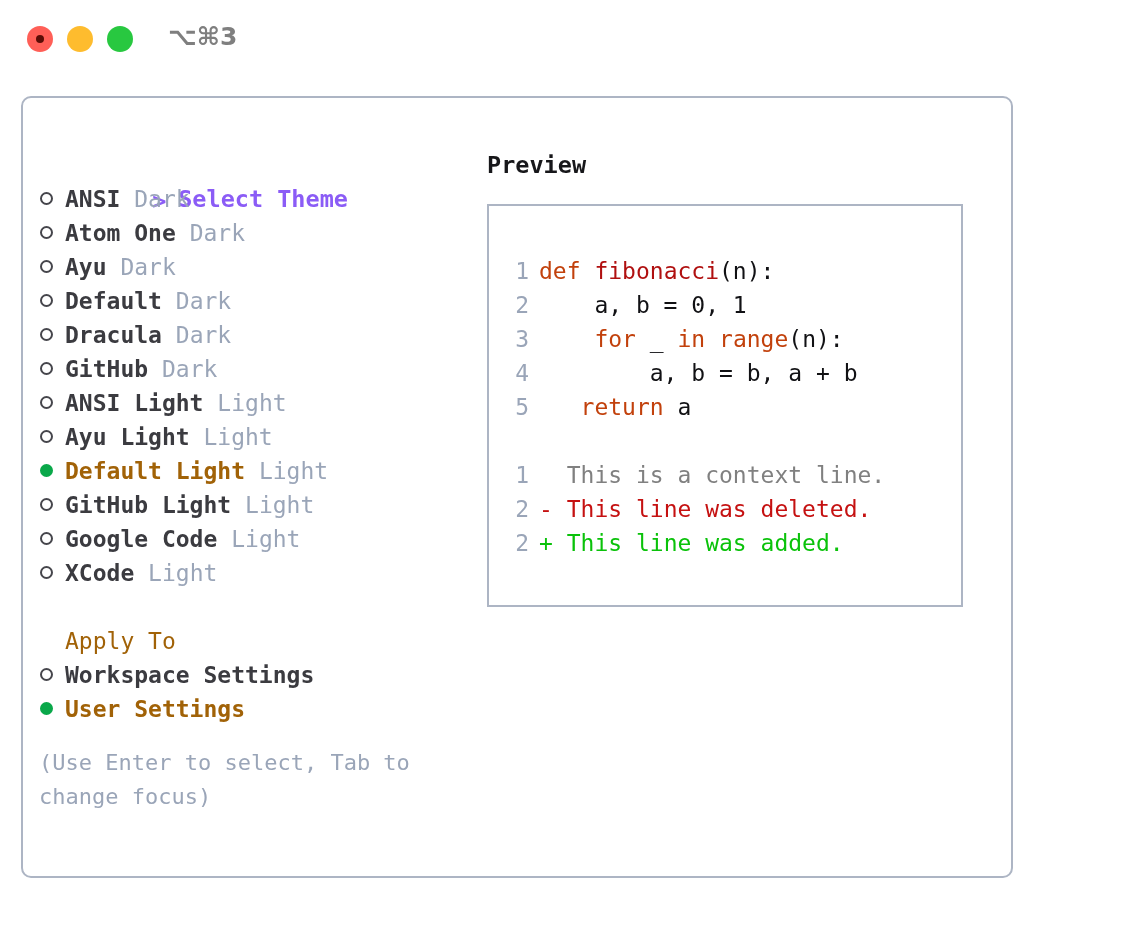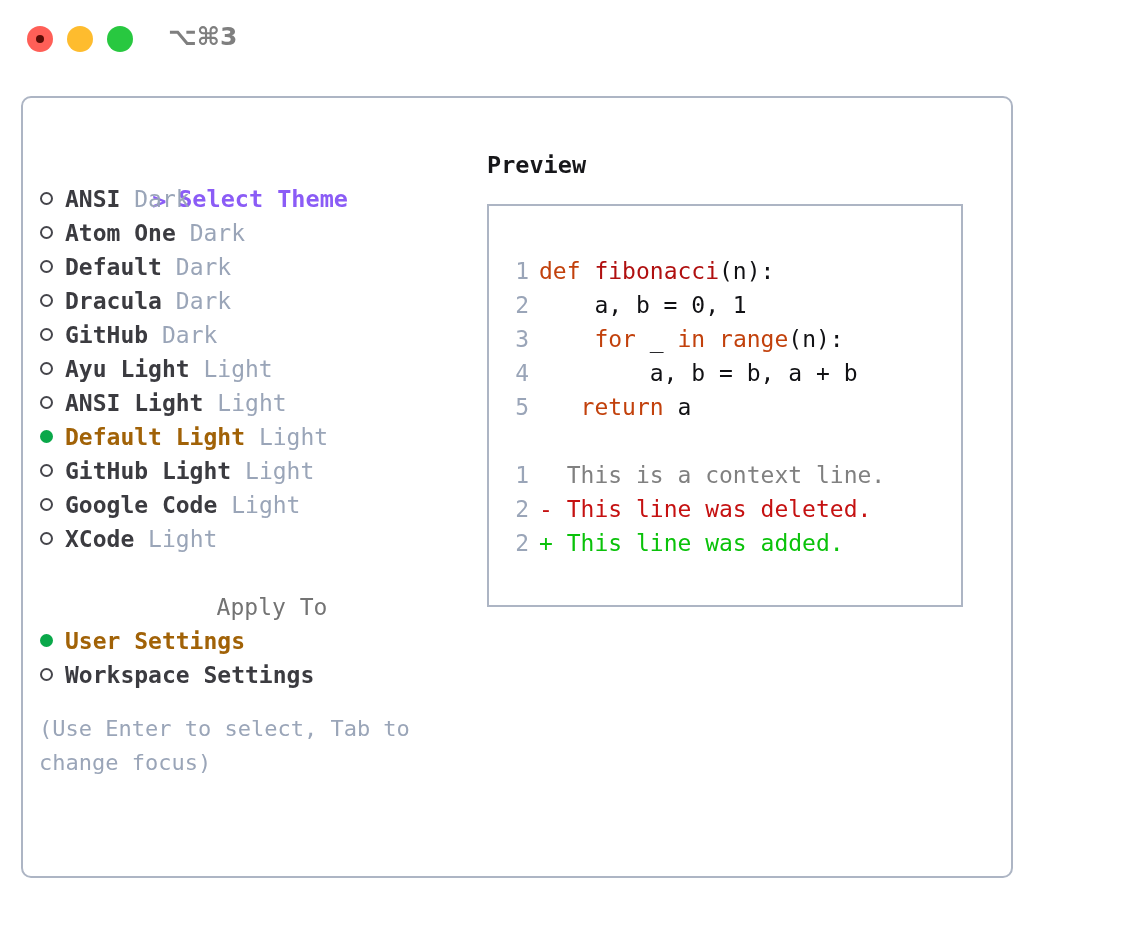--- a/index.html
+++ b/index.html
@@ -133,22 +133,21 @@
   }
 
   .label      { color: #3b3b40; font-weight: bold; }
   .label.sel  { color: #a16207; }
   .tag        { color: #9aa5b8; }
 
   .spacer { height: 34px; }
 
   .applyto-head {
     padding-left: 26px;
-    color: #737373;
-    text-align: center;
+    color: #a16207;
   }
 
   #hint {
     margin-top: 20px;
     font-size: 22px;
     line-height: 34px;
     color: #9aa5b8;
     width: 400px;
     white-space: pre-wrap;
   }
@@ -219,38 +218,39 @@
 
     <div id="left-col">
 
       <div class="row header-row">
         <span class="marker">&gt;</span><span>Select Theme</span>
       </div>
 
       <div id="theme-list">
           <div class="row"><span class="radio"></span><span class="label">ANSI</span><span> </span><span class="tag">Dark</span></div>
           <div class="row"><span class="radio"></span><span class="label">Atom One</span><span> </span><span class="tag">Dark</span></div>
+          <div class="row"><span class="radio"></span><span class="label">Ayu</span><span> </span><span class="tag">Dark</span></div>
           <div class="row"><span class="radio"></span><span class="label">Default</span><span> </span><span class="tag">Dark</span></div>
           <div class="row"><span class="radio"></span><span class="label">Dracula</span><span> </span><span class="tag">Dark</span></div>
           <div class="row"><span class="radio"></span><span class="label">GitHub</span><span> </span><span class="tag">Dark</span></div>
+          <div class="row"><span class="radio"></span><span class="label">ANSI Light</span><span> </span><span class="tag">Light</span></div>
           <div class="row"><span class="radio"></span><span class="label">Ayu Light</span><span> </span><span class="tag">Light</span></div>
-          <div class="row"><span class="radio"></span><span class="label">ANSI Light</span><span> </span><span class="tag">Light</span></div>
           <div class="row"><span class="radio on"></span><span class="label sel">Default Light</span><span> </span><span class="tag">Light</span></div>
           <div class="row"><span class="radio"></span><span class="label">GitHub Light</span><span> </span><span class="tag">Light</span></div>
           <div class="row"><span class="radio"></span><span class="label">Google Code</span><span> </span><span class="tag">Light</span></div>
           <div class="row"><span class="radio"></span><span class="label">XCode</span><span> </span><span class="tag">Light</span></div>
         </div>
 
       <div class="spacer"></div>
 
       <div class="row applyto-head">Apply To</div>
 
       <div id="apply-list">
+          <div class="row"><span class="radio"></span><span class="label">Workspace Settings</span></div>
           <div class="row"><span class="radio on"></span><span class="label sel">User Settings</span></div>
-          <div class="row"><span class="radio"></span><span class="label">Workspace Settings</span></div>
         </div>
 
       <div id="hint">(Use Enter to select, Tab to change focus)</div>
     </div>
 
     <div id="right-col">
       <div id="preview-title">Preview</div>
       <div id="preview-box">
         <div id="code"><div class="cl"><span class="ln">1</span><span class="kw">def </span><span class="fn">fibonacci</span><span class="txt">(n):</span></div><div class="cl"><span class="ln">2</span><span class="txt">    a, b = 0, 1</span></div><div class="cl"><span class="ln">3</span><span class="txt">    </span><span class="kw">for</span><span class="txt"> _ </span><span class="kw">in</span><span class="txt"> </span><span class="kw">range</span><span class="txt">(n):</span></div><div class="cl"><span class="ln">4</span><span class="txt">        a, b = b, a + b</span></div><div class="cl"><span class="ln">5</span><span class="txt">   </span><span class="kw">return</span><span class="txt"> a</span></div><div class="blank"></div><div class="cl"><span class="ln">1</span><span class="ctx"> </span><span class="ctx"> This is a context line.</span></div><div class="cl"><span class="ln">2</span><span class="del">-</span><span class="del"> This line was deleted.</span></div><div class="cl"><span class="ln">2</span><span class="add">+</span><span class="add"> This line was added.</span></div></div>
       </div>

